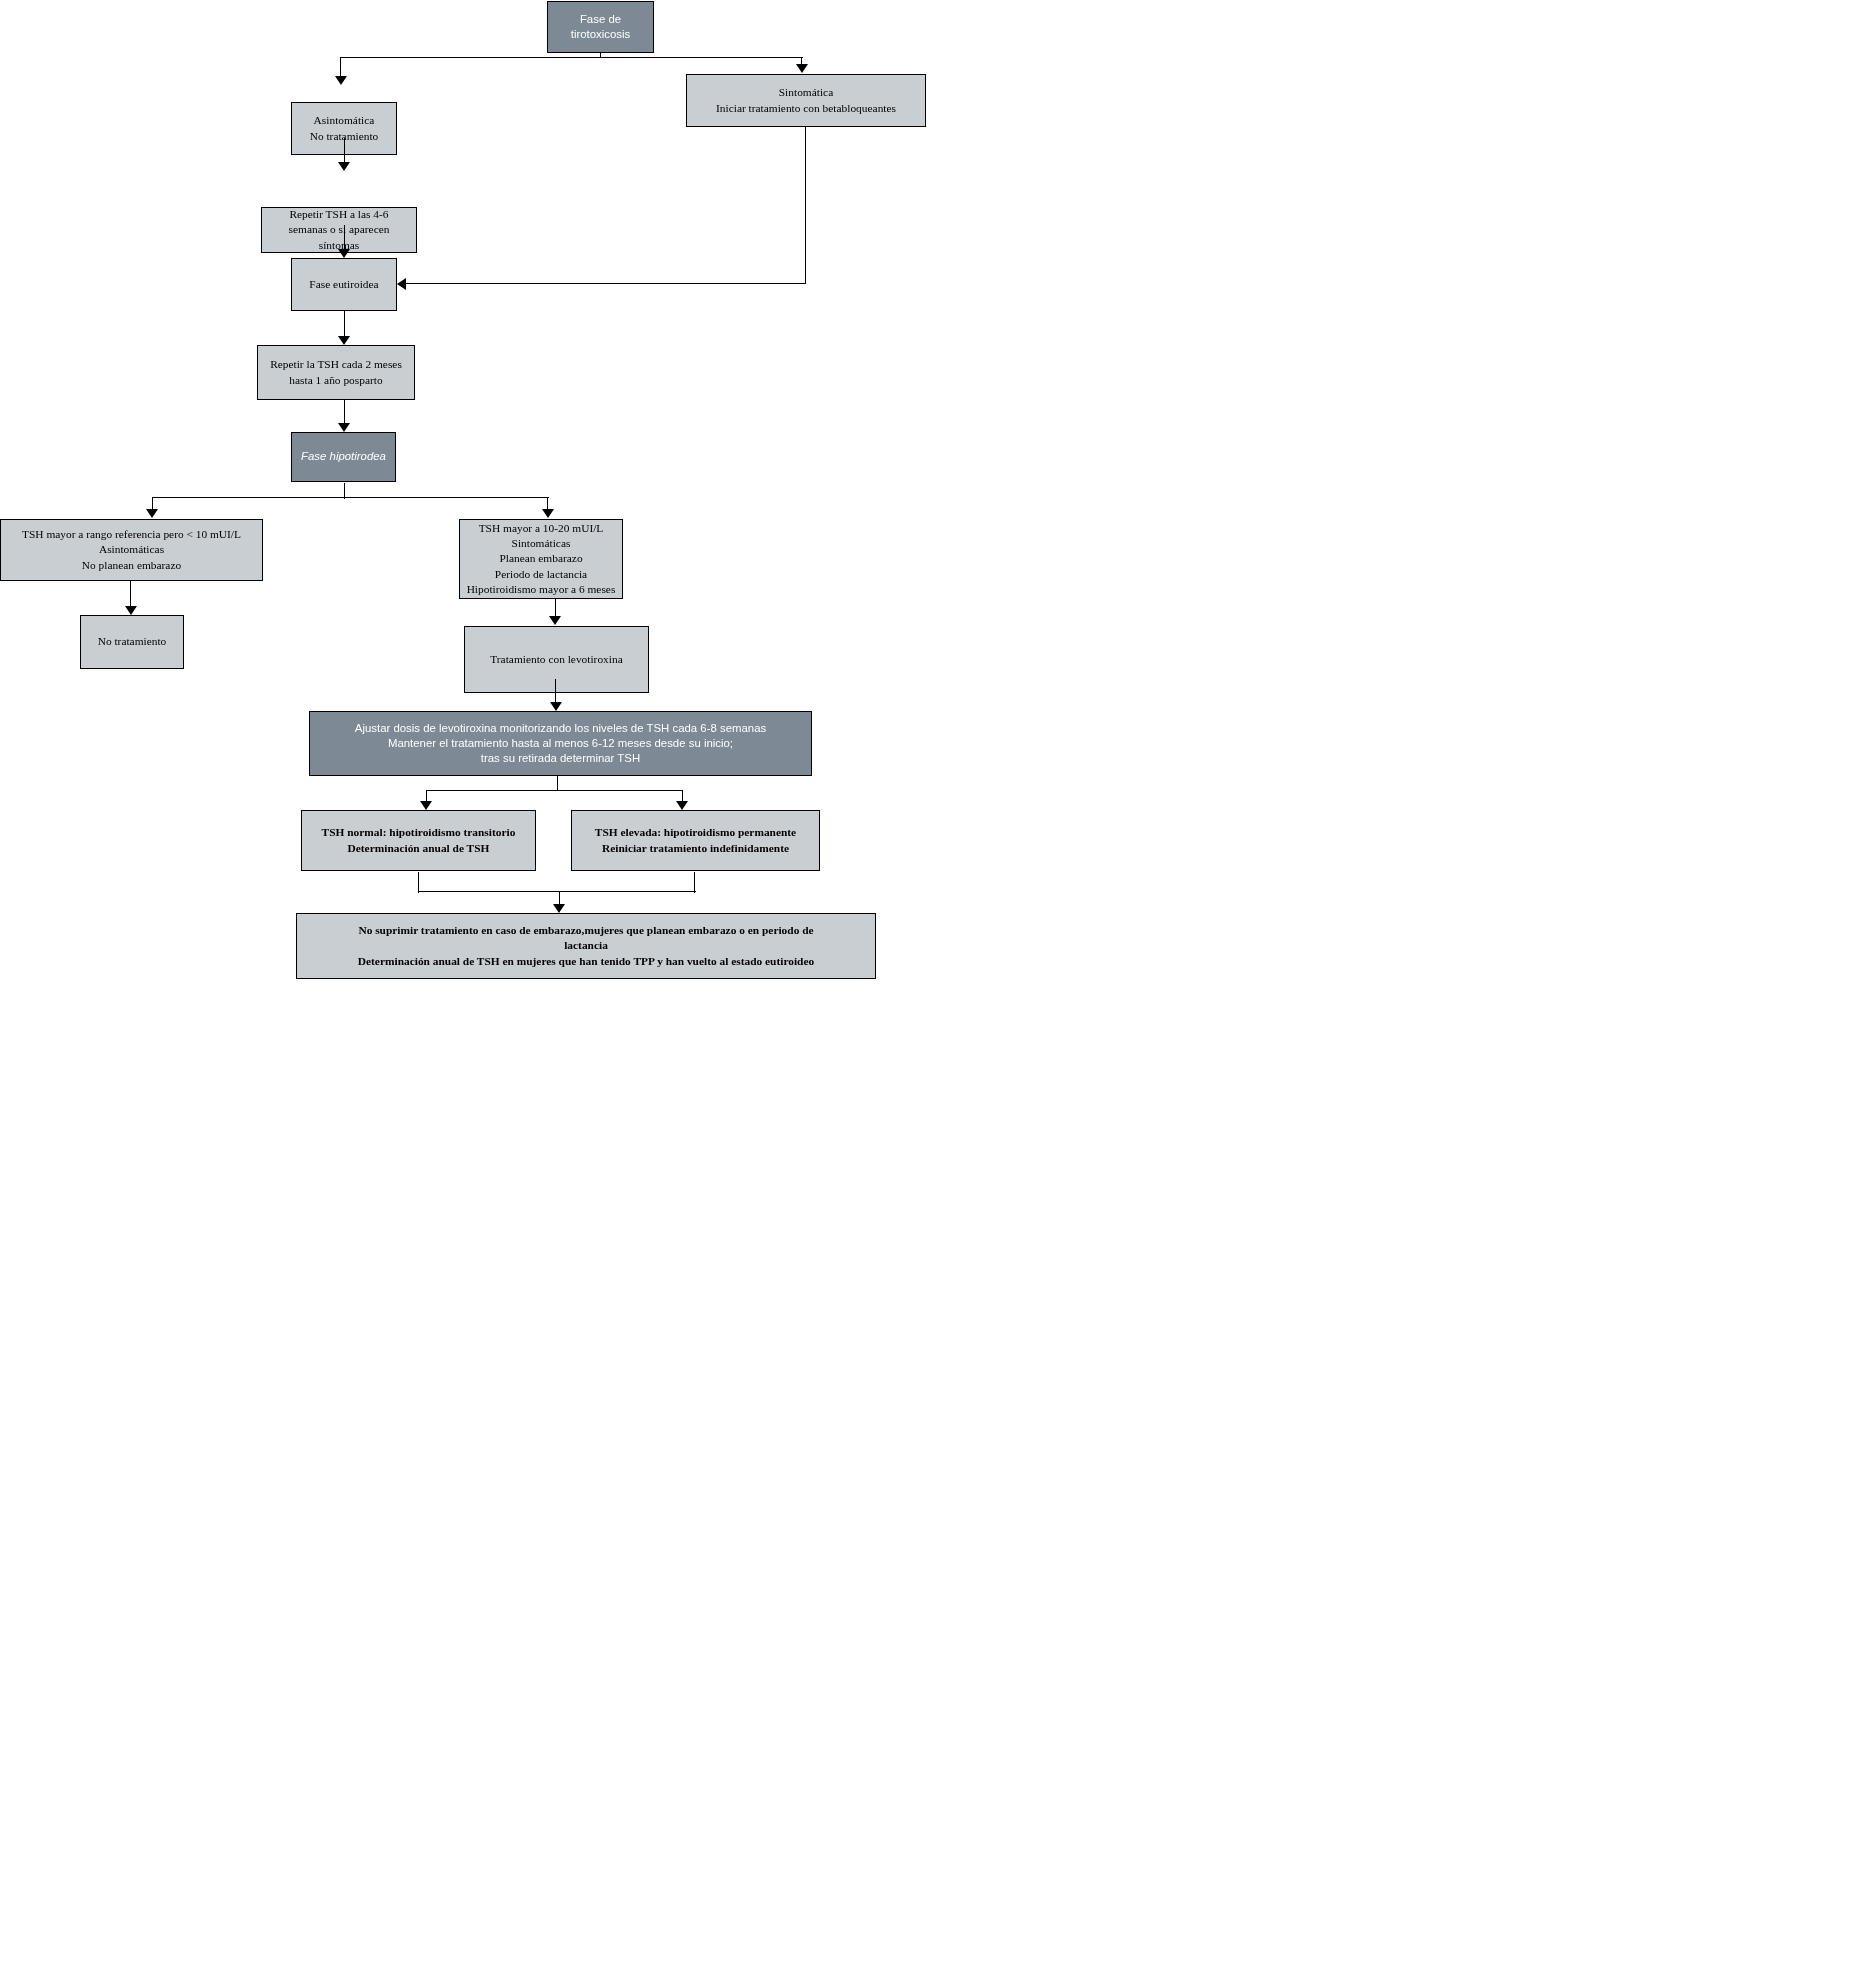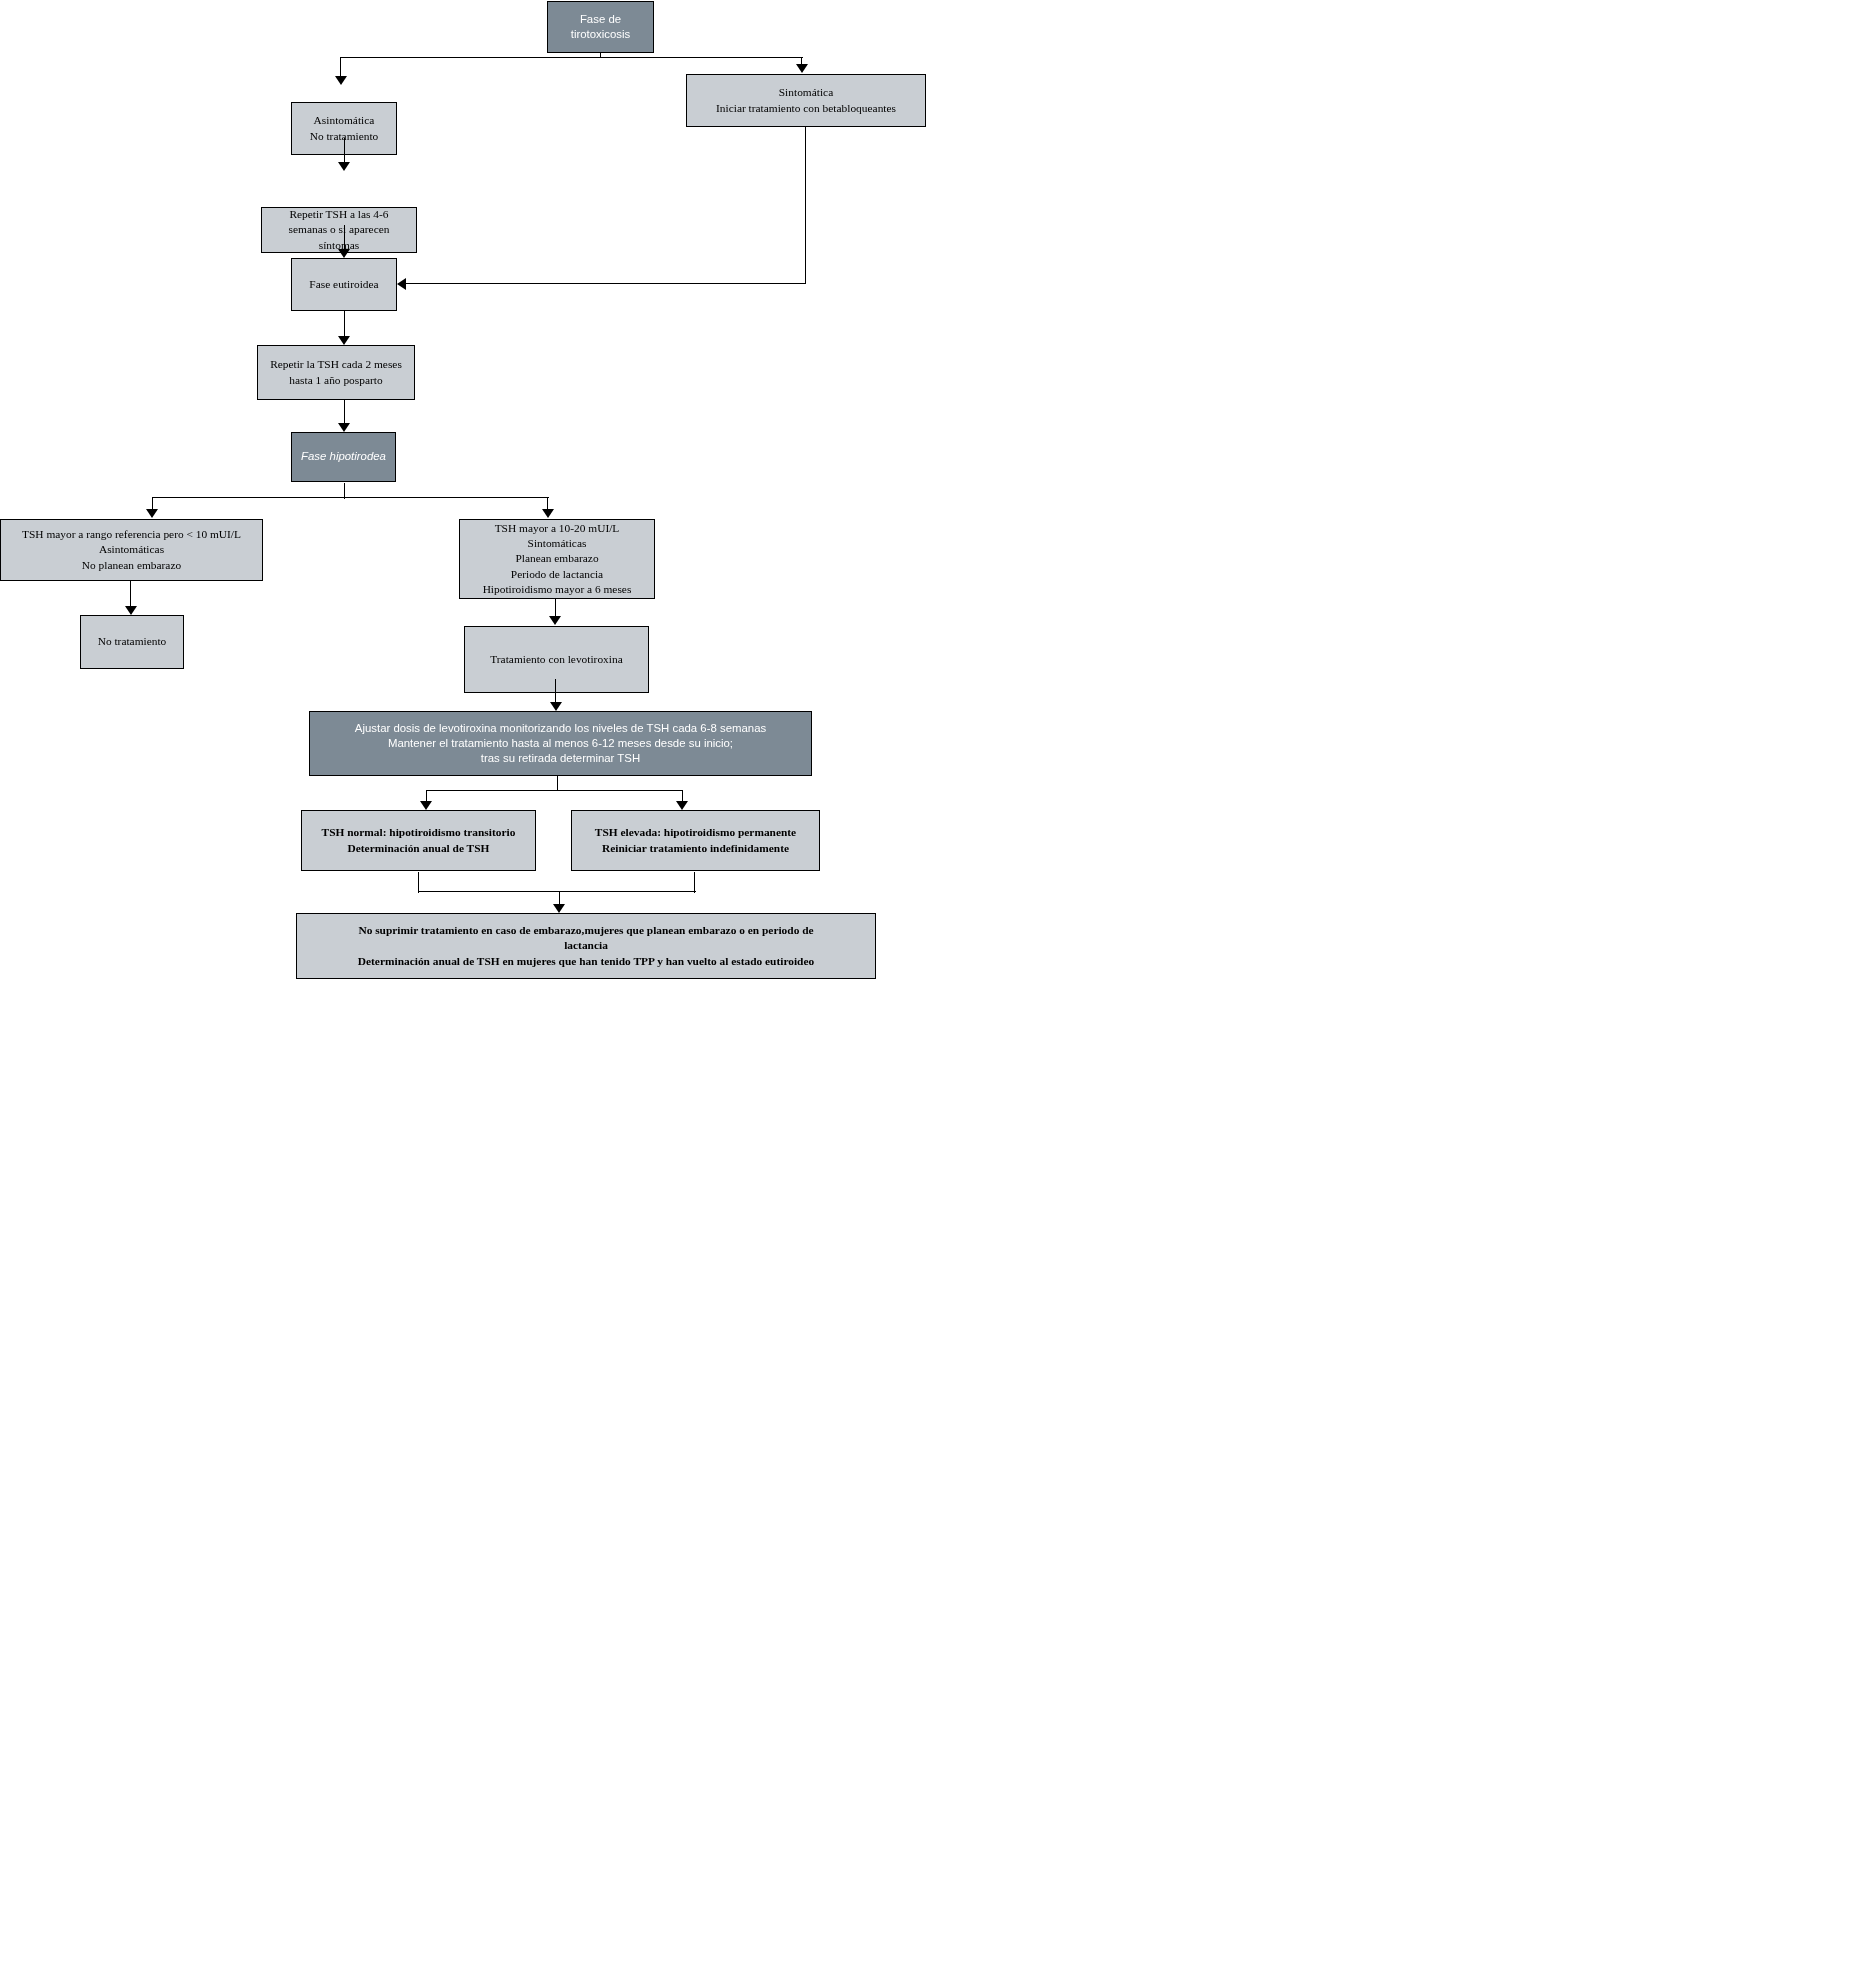--- a/index.html
+++ b/index.html
@@ -51,21 +51,21 @@
   <div class="box light" style="left:261px;top:171px;width:156px;height:46px;margin-top:36px;">Repetir TSH a las 4-6
 semanas o si aparecen
 síntomas</div>
   <div class="box light" style="left:291px;top:258px;width:106px;height:53px;">Fase eutiroidea</div>
   <div class="box light" style="left:257px;top:345px;width:158px;height:55px;">Repetir la TSH cada 2 meses
 hasta 1 año posparto</div>
   <div class="box dark" style="left:291px;top:432px;width:105px;height:50px;font-style:italic;">Fase hipotirodea</div>
   <div class="box light" style="left:0px;top:519px;width:263px;height:62px;">TSH mayor a rango referencia pero &lt; 10 mUI/L
 Asintomáticas
 No planean embarazo</div>
-  <div class="box light" style="left:459px;top:519px;width:196px;height:80px;">TSH mayor a 10-20 mUI/L
+  <div class="box light" style="left:459px;top:519px;width:164px;height:80px;">TSH mayor a 10-20 mUI/L
 Sintomáticas
 Planean embarazo
 Periodo de lactancia
 Hipotiroidismo mayor a 6 meses</div>
   <div class="box light" style="left:80px;top:615px;width:104px;height:54px;">No tratamiento</div>
   <div class="box light" style="left:464px;top:626px;width:185px;height:67px;">Tratamiento con levotiroxina</div>
   <div class="box dark" style="left:309px;top:711px;width:503px;height:65px;">Ajustar dosis de levotiroxina monitorizando los niveles de TSH cada 6-8 semanas
 Mantener el tratamiento hasta al menos 6-12 meses desde su inicio;
 tras su retirada determinar TSH</div>
   <div class="box light bold" style="left:301px;top:810px;width:235px;height:61px;">TSH normal: hipotiroidismo transitorio

